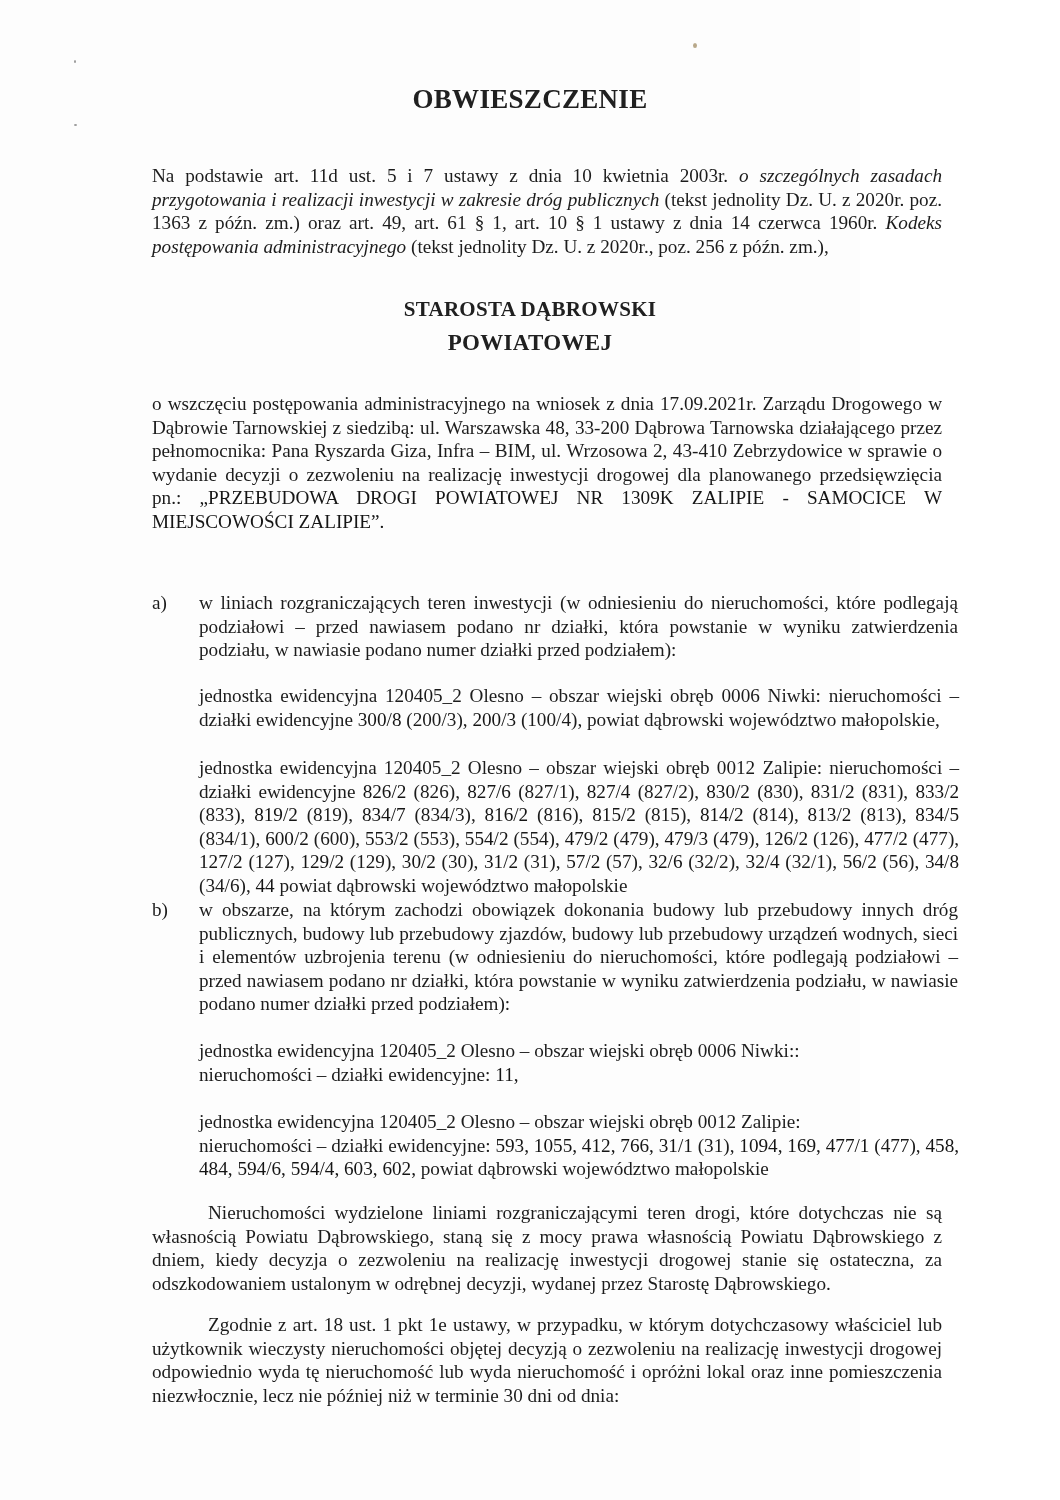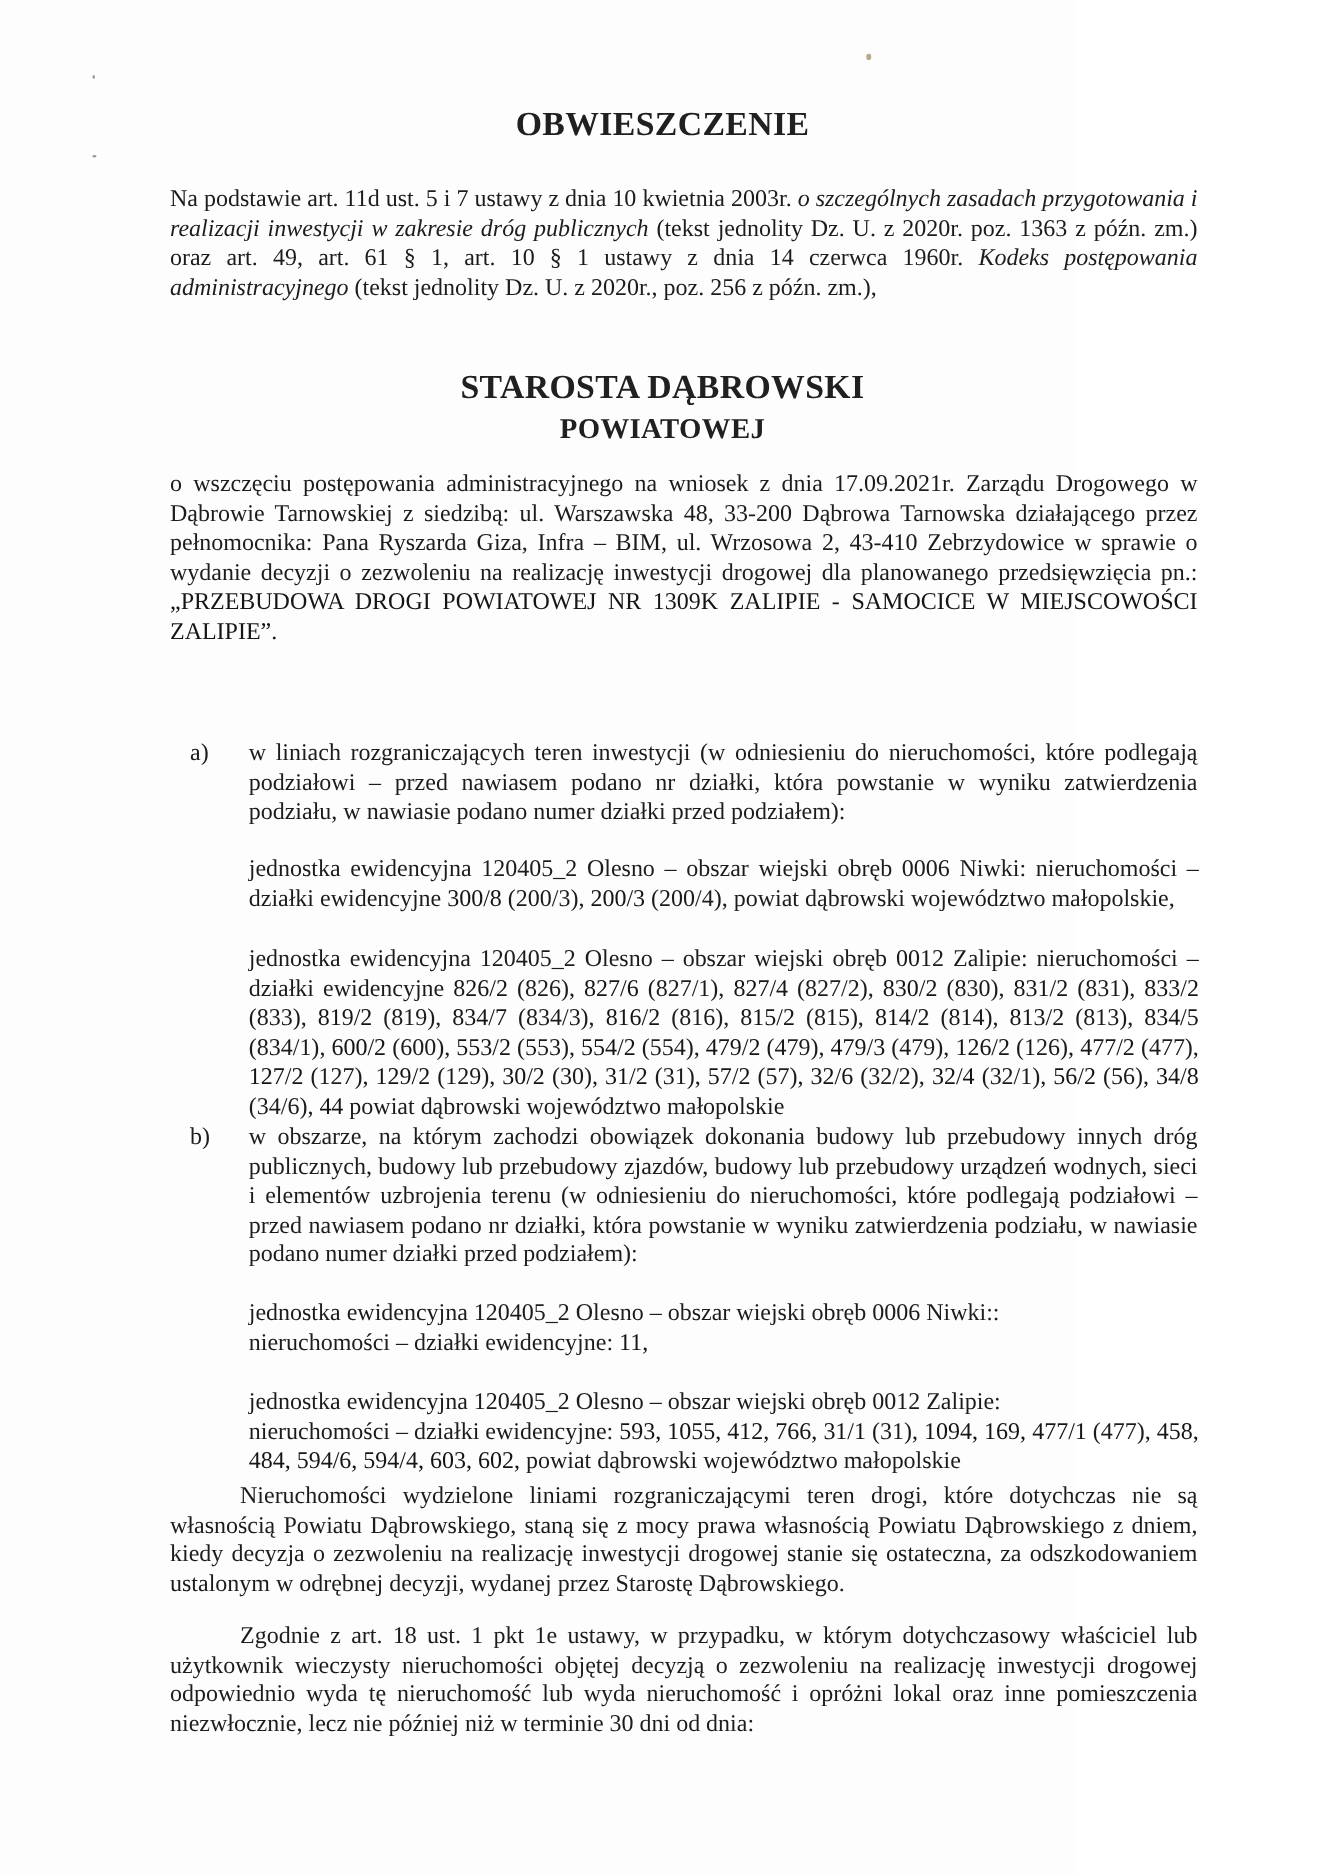--- a/index.html
+++ b/index.html
@@ -11,30 +11,30 @@
     color: #1c1c1c;
     font-size: 19.2px;
     line-height: 23.6px;
   }
   .speck { position: absolute; border-radius: 50%; background: #b8a88a; }
   .title {
     position: absolute; left: 0; width: 1060px; text-align: center;
     font-weight: bold; font-size: 27px; letter-spacing: 0.3px; color: #202020;
   }
   .block { position: absolute; left: 136px; width: 822px; text-align: justify; }
-  .block p { margin: 0; }
+  .block p { margin: 16px; }
   .indent { text-indent: 56px; }
   .item { position: absolute; left: 152px; width: 806px; }
   .item .marker { position: absolute; left: 0; top: 0; }
   .item .body { margin-left: 47px; text-align: justify; }
   .sub { position: absolute; left: 199px; width: 760px; text-align: justify; }
   .sub p { margin: 0; }
   b { font-weight: normal; color: #151515; }
   i { font-style: italic; }
-  .sub-title { font-size: 27px; }
+  .sub-title { font-size: 21px; }
   .sub-title2 { font-size: 23px; }
 </style>
 </head>
 <body>
 
 <div class="page">
 
   <div class="speck" style="left:693px;top:43px;width:4px;height:5px;"></div>
   <div class="speck" style="left:74px;top:60px;width:2px;height:3px;background:#9a9a9a;"></div>
   <div class="speck" style="left:74px;top:124px;width:3px;height:2px;background:#9a9a9a;"></div>
@@ -56,21 +56,21 @@
     </p>
   </div>
 
 
   <div class="item" style="top:591px;">
     <span class="marker">a)</span>
     <div class="body">w liniach rozgraniczających teren inwestycji (w odniesieniu do nieruchomości, które podlegają podziałowi – przed nawiasem podano nr działki, która powstanie w wyniku zatwierdzenia podziału, w nawiasie podano numer działki przed podziałem):</div>
   </div>
 
   <div class="sub" style="top:684px;">
-    <p id="a-unit1"><span>jednostka  ewidencyjna 120405_2 Olesno – obszar wiejski obręb 0006 Niwki: nieruchomości – działki ewidencyjne </span><b>300/8</b><span> (200/3)</span><span>, </span><b>200/3</b><span> (200/4)</span><span>, </span><span>powiat dąbrowski województwo małopolskie,</span></p>
+    <p id="a-unit1"><span>jednostka  ewidencyjna 120405_2 Olesno – obszar wiejski obręb 0006 Niwki: nieruchomości – działki ewidencyjne </span><b>300/8</b><span> (200/3)</span><span>, </span><b>200/3</b><span> (100/4)</span><span>, </span><span>powiat dąbrowski województwo małopolskie,</span></p>
   </div>
 
   <div class="sub" style="top:756px;">
     <p id="a-unit2"><span>jednostka  ewidencyjna  120405_2 Olesno – obszar wiejski obręb 0012 Zalipie: nieruchomości – działki ewidencyjne </span><b>826/2</b><span> (826)</span><span>, </span><b>827/6</b><span> (827/1)</span><span>, </span><b>827/4</b><span> (827/2)</span><span>, </span><b>830/2</b><span> (830)</span><span>, </span><b>831/2</b><span> (831)</span><span>, </span><b>833/2</b><span> (833)</span><span>, </span><b>819/2</b><span> (819)</span><span>, </span><b>834/7</b><span> (834/3)</span><span>, </span><b>816/2</b><span> (816)</span><span>, </span><b>815/2</b><span> (815)</span><span>, </span><b>814/2</b><span> (814)</span><span>, </span><b>813/2</b><span> (813)</span><span>, </span><b>834/5</b><span> (834/1)</span><span>, </span><b>600/2</b><span> (600)</span><span>, </span><b>553/2</b><span> (553)</span><span>, </span><b>554/2</b><span> (554)</span><span>, </span><b>479/2</b><span> (479)</span><span>, </span><b>479/3</b><span> (479)</span><span>, </span><b>126/2</b><span> (126)</span><span>, </span><b>477/2</b><span> (477)</span><span>, </span><b>127/2</b><span> (127)</span><span>, </span><b>129/2</b><span> (129)</span><span>, </span><b>30/2</b><span> (30)</span><span>, </span><b>31/2</b><span> (31)</span><span>, </span><b>57/2</b><span> (57)</span><span>, </span><b>32/6</b><span> (32/2)</span><span>, </span><b>32/4</b><span> (32/1)</span><span>, </span><b>56/2</b><span> (56)</span><span>, </span><b>34/8</b><span> (34/6)</span><span>, </span><b>44</b><span> </span><span>powiat dąbrowski województwo małopolskie</span></p>
   </div>
 
   <div class="item" style="top:898px;">
     <span class="marker">b)</span>
     <div class="body">w obszarze, na którym zachodzi obowiązek dokonania budowy lub przebudowy innych dróg publicznych, budowy lub przebudowy zjazdów, budowy lub przebudowy urządzeń wodnych, sieci i elementów uzbrojenia terenu (w odniesieniu do nieruchomości, które podlegają podziałowi – przed nawiasem podano nr działki, która powstanie w wyniku zatwierdzenia podziału, w nawiasie podano numer działki przed podziałem):</div>
   </div>

